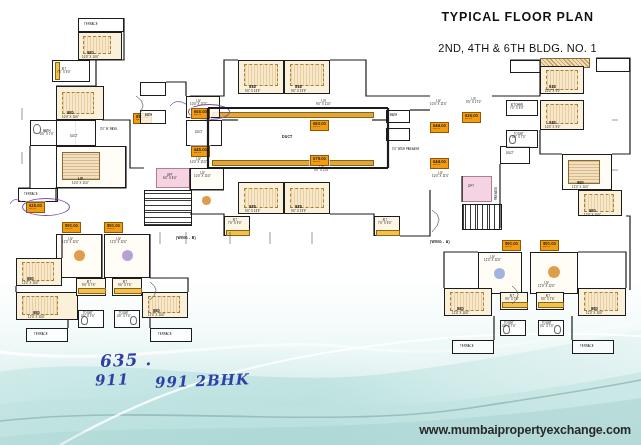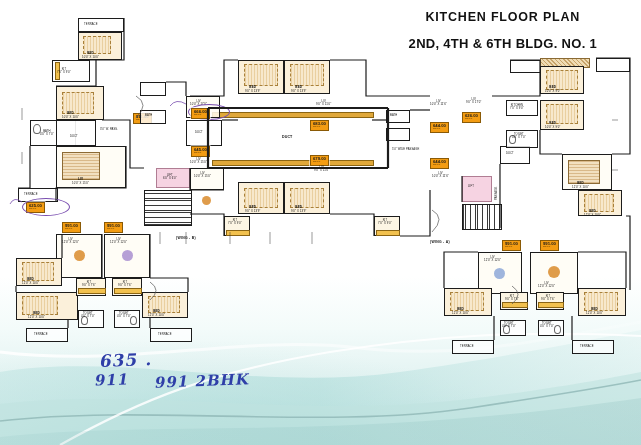--- a/index.html
+++ b/index.html
@@ -24,21 +24,21 @@
     font-size:86px;font-weight:bold;letter-spacing:6px;color:rgba(255,255,255,.72);
     text-shadow:0 1px 0 rgba(160,205,203,.45); user-select:none;}
   .brand-regency{position:absolute;left:143px;top:378px;font-family:"Liberation Serif",serif;
     font-style:italic;font-size:40px;color:rgba(255,255,255,.92);letter-spacing:1px;
     text-shadow:0 1px 2px rgba(120,175,173,.45);}
   .site-url{position:absolute;right:10px;bottom:8px;font-size:12.5px;font-weight:bold;color:#2a2a2a;letter-spacing:-.2px;}
 
   
   .title-block{position:absolute;right:44px;top:10px;text-align:center;}
   .title-main{font-size:12.5px;font-weight:bold;letter-spacing:.8px;color:#111;}
-  .title-sub{font-size:13px;font-weight:bold;letter-spacing:.3px;color:#111;margin-top:12px;}
+  .title-sub{font-size:11px;font-weight:normal;letter-spacing:.3px;color:#111;margin-top:18px;}
 
   
   .handwrite{position:absolute;color:#2f3fa8;font-family:"DejaVu Serif",serif;
     font-style:italic;font-weight:bold;letter-spacing:1px;transform:rotate(-2deg);}
   .hw1{left:100px;top:350px;font-size:17px;}
   .hw2{left:95px;top:371px;font-size:15px;}
   .hw3{left:155px;top:372px;font-size:15px;}
 
   
   .plan{position:absolute;left:0;top:0;width:641px;height:445px;}
@@ -106,23 +106,24 @@
       </linearGradient>
     </defs>
     <path d="M0,372 C120,352 260,392 400,372 C500,358 580,342 641,330 L641,445 L0,445 Z" fill="url(#g1)"></path>
     <path d="M0,404 C140,388 300,418 460,400 C540,391 600,380 641,372 L641,445 L0,445 Z" fill="#bfe2e0" opacity=".6"></path>
     <path d="M0,352 C130,368 240,334 360,348 C470,360 560,336 641,322" fill="none" stroke="url(#g2)" stroke-width="3"></path>
     <path d="M0,421 C150,404 320,430 470,408 C550,396 610,386 641,380" fill="none" stroke="#8fb6b5" stroke-width="1.6" opacity=".8"></path>
     <path d="M60,445 C140,400 210,372 330,352 C430,336 520,330 641,336" fill="none" stroke="#ffffff" stroke-width="2.2" opacity=".85"></path>
     <path d="M0,437 C160,420 340,442 641,398 L641,445 L0,445 Z" fill="url(#g3)" opacity=".35"></path>
   </svg>
 
+  <div class="site-url">www.mumbaipropertyexchange.com</div>
 
   <div class="title-block">
-    <div class="title-main">KITCHEN FLOOR PLAN</div>
+    <div class="title-main">TYPICAL FLOOR PLAN</div>
     <div class="title-sub">2ND, 4TH &amp; 6TH BLDG. NO. 1</div>
   </div>
 
   <div class="handwrite hw1">635 .</div>
   <div class="handwrite hw2">911</div>
   <div class="handwrite hw3">991 2BHK</div>
 
   <div class="plan">
 
     <div class="rm terr" style="left:78px;top:18px;width:46px;height:14px;"></div>

